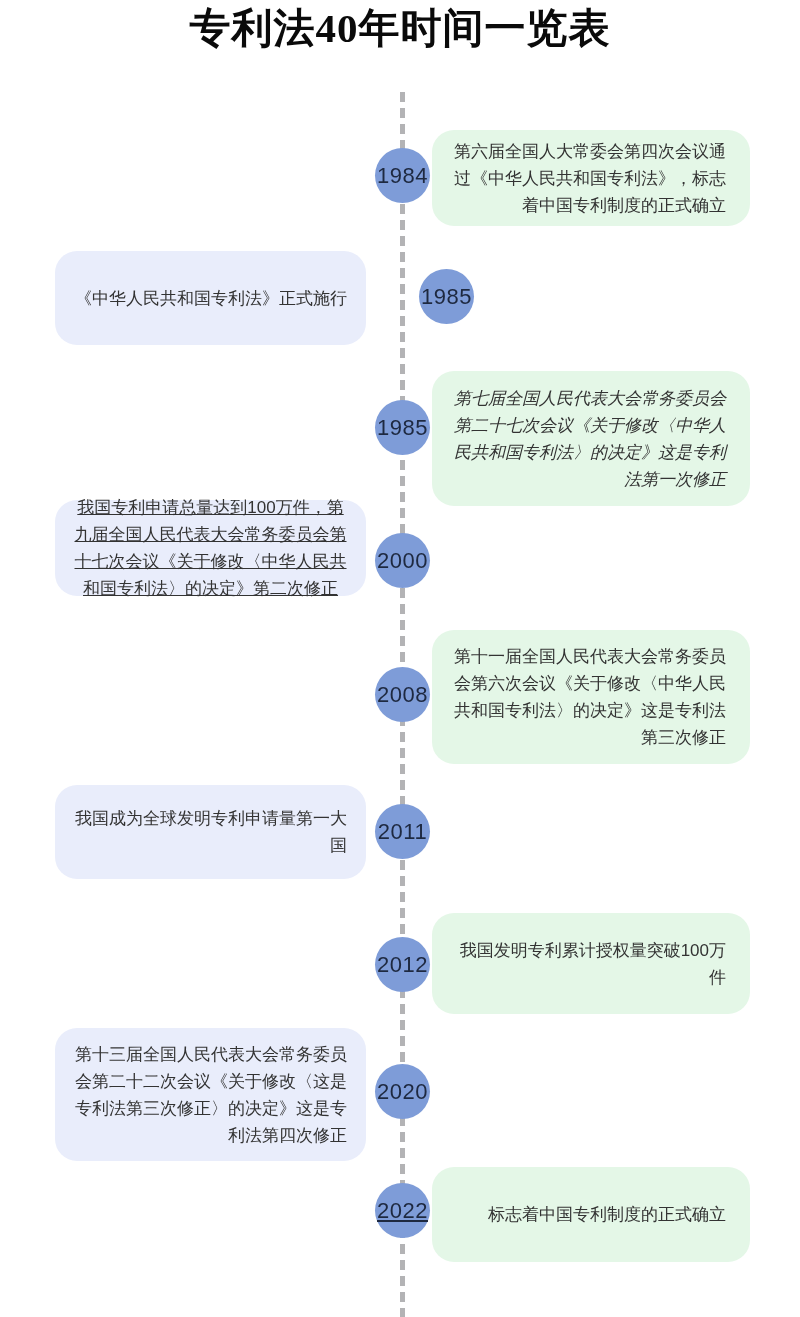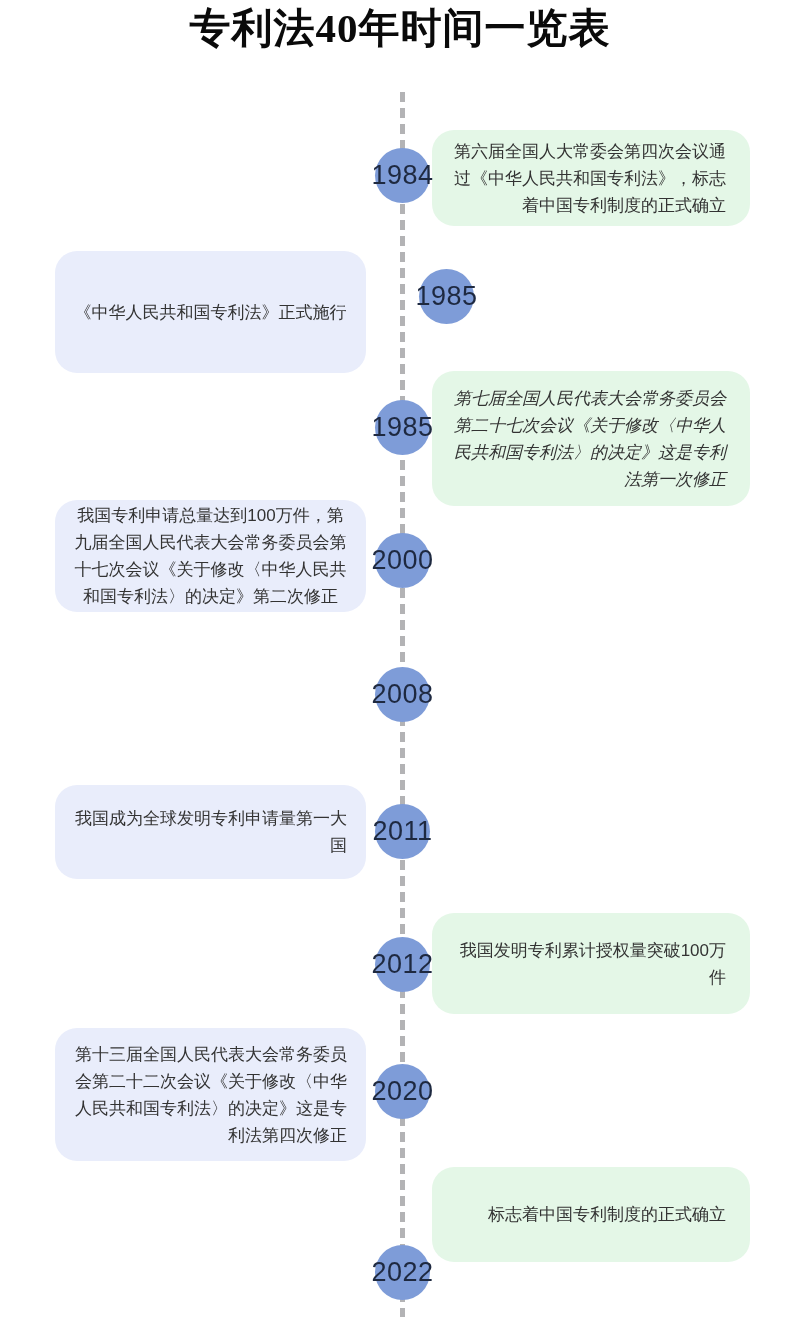--- a/index.html
+++ b/index.html
@@ -44,21 +44,21 @@
     position: absolute;
     left: 375px;
     width: 55px;
     height: 55px;
     border-radius: 50%;
     background: #7e9cd8;
     color: #1e2940;
     display: flex;
     align-items: center;
     justify-content: center;
-    font-size: 27px;
+    font-size: 22px;
     letter-spacing: 0.5px;
     z-index: 2;
   }
   .event-card {
     position: absolute;
     box-sizing: border-box;
     border-radius: 22px;
     display: flex;
     align-items: center;
     font-size: 17px;
@@ -77,28 +77,28 @@
     background: #e9edfb;
     left: 55px;
     width: 311px;
     padding: 10px 19px;
   }
   .align-left   { text-align: right; }
   .align-center { text-align: center; }
 
   
   .c0 { top: 148px; }  .b0 { top: 130px;  height: 96px;  }
-  .c1 { top: 269px; margin-left: 44px; }  .b1 { top: 251px;  height: 122px;  }
+  .c1 { top: 269px; margin-left: 44px; }  .b1 { top: 251px;  height: 94px; text-align: right;  }
   .c2 { top: 400px; }  .b2 { top: 371px;  height: 135px; font-style: italic; }
-  .c3 { top: 533px; }  .b3 { top: 500px;  height: 112px; }
+  .c3 { top: 533px; }  .b3 { top: 500px;  height: 96px; text-decoration: underline; }
   .c4 { top: 667px; }  .b4 { top: 630px;  height: 134px; }
   .c5 { top: 804px; }  .b5 { top: 785px;  height: 94px;  }
   .c6 { top: 937px; }  .b6 { top: 913px;  height: 101px; }
   .c7 { top: 1064px; } .b7 { top: 1028px; height: 133px; }
-  .c8 { top: 1245px; } .b8 { top: 1167px; height: 95px;  }
+  .c8 { top: 1183px; text-decoration: underline; } .b8 { top: 1167px; height: 95px;  }
 </style>
 </head>
 <body>
 
 <div id="canvas">
 
   <div class="page-title">专利法40年时间一览表</div>
 
   <div class="timeline-line"></div>
 
@@ -116,34 +116,37 @@
   <div class="event-card card-green align-left b2">
     <span>第七届全国人民代表大会常务委员会第二十七次会议《关于修改〈中华人民共和国专利法〉的决定》这是专利法第一次修正</span>
   </div>
 
   <div class="year-circle c3">2000</div>
   <div class="event-card card-blue align-center b3">
     <span>我国专利申请总量达到100万件，第九届全国人民代表大会常务委员会第十七次会议《关于修改〈中华人民共和国专利法〉的决定》第二次修正</span>
   </div>
 
   <div class="year-circle c4">2008</div>
+  <div class="event-card card-green align-left b4">
+    <span>第十一届全国人民代表大会常务委员会第六次会议《关于修改〈中华人民共和国专利法〉的决定》这是专利法第三次修正</span>
+  </div>
 
   <div class="year-circle c5">2011</div>
   <div class="event-card card-blue align-left b5">
     <span>我国成为全球发明专利申请量第一大国</span>
   </div>
 
   <div class="year-circle c6">2012</div>
   <div class="event-card card-green align-left b6">
     <span>我国发明专利累计授权量突破100万件</span>
   </div>
 
   <div class="year-circle c7">2020</div>
   <div class="event-card card-blue align-left b7">
-    <span>第十三届全国人民代表大会常务委员会第二十二次会议《关于修改〈中华人民共和国专利法〉的决定》这是专利法第四次修正</span>
+    <span>第十三届全国人民代表大会常务委员会第二十二次会议《关于修改〈这是专利法第三次修正〉的决定》这是专利法第四次修正</span>
   </div>
 
   <div class="year-circle c8">2022</div>
   <div class="event-card card-green align-left b8">
     <span>标志着中国专利制度的正式确立</span>
   </div>
 
 </div>
 
 </body></html>

